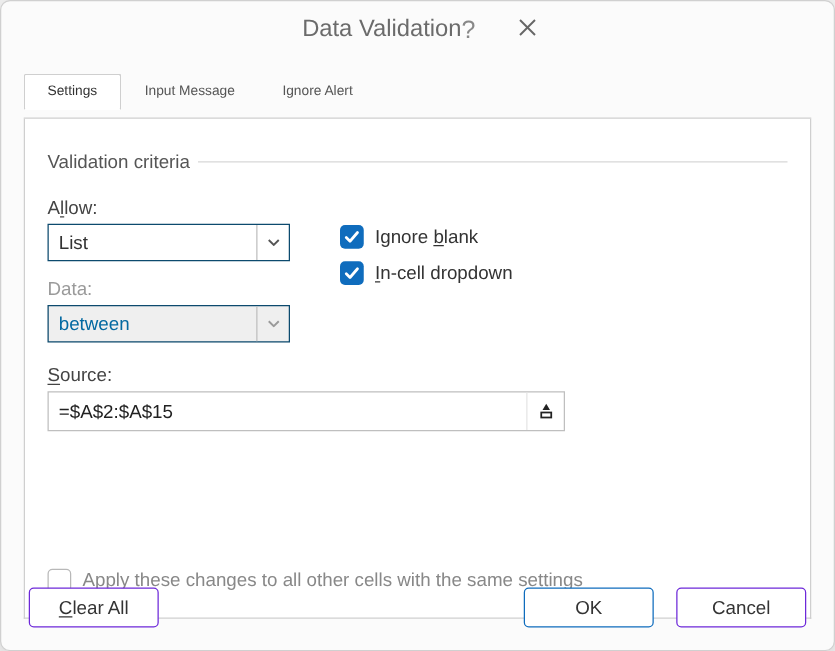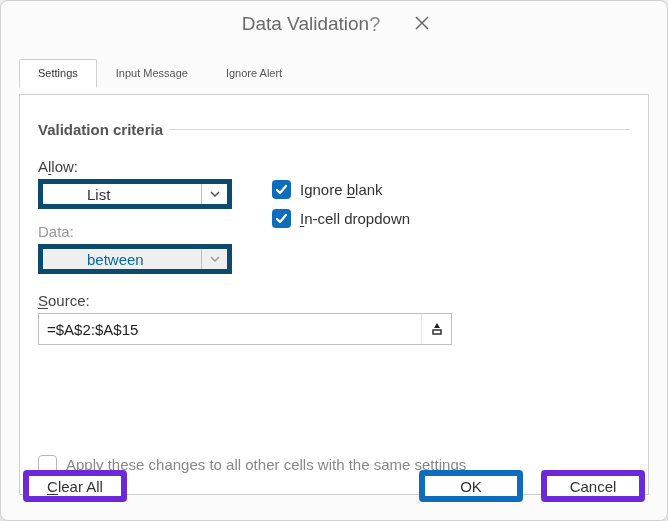--- a/index.html
+++ b/index.html
@@ -65,34 +65,32 @@
     border-top: 1px solid #d8d8d8;
     margin-top: 10px;
     padding-top: 20px;
     position: relative;
   }
   fieldset.group > legend {
     padding: 0 6px;
     margin-left: -6px;
     color: #555;
     font-size: 15px;
-    font-weight: bold;
   }
   .row { display:flex; align-items:flex-start; }
   .col-left { width: 210px; }
   .col-right { padding-left: 24px; padding-top: 22px; }
   .field-label { color:#444; margin-bottom:4px; display:block; }
   .field-label.disabled { color:#9a9a9a; }
   .underline { text-decoration: underline; text-decoration-thickness:1px; text-underline-offset:2px;}
   .combo {
     display:flex; align-items:stretch;
     width: 194px; height: 30px;
-    border: 5px solid #0c4a6e;
+    border: 1px solid #0c4a6e;
     background:#fff;
-    padding-left:36px;
   }
   .combo.disabled { background:#efefef; color:#9a9a9a;}
   .combo .combo-text {
     flex:1; padding: 4px 8px; font-size:15px; color:#333;
     display:flex; align-items:center;
   }
   .combo.disabled .combo-text { color:#0369a1;}
   .combo .combo-btn {
     width: 26px; border-left:1px solid #bfbfbf;
     display:flex; align-items:center; justify-content:center;
@@ -132,21 +130,21 @@
     display:flex; align-items:center; justify-content:center;
   }
   .range-btn svg { width:14px; height:14px; }
   .footer {
     position:absolute; left:0; right:0; bottom:0;
     display:flex; align-items:center; justify-content:space-between;
     padding: 0 22px 18px 22px;
   }
   .btn {
     height: 32px; min-width: 104px;
-    border:6px solid #6d28d9; background:#fff;
+    border:1px solid #6d28d9; background:#fff;
     border-radius:4px; font-size:15px; color:#333;
     display:flex; align-items:center; justify-content:center;
     padding: 0 14px;
     user-select:none;
   }
   .btn.primary {
     border-color:#0f6cbd;
   }
   .footer-right { display:flex; gap:18px; }
 </style>

